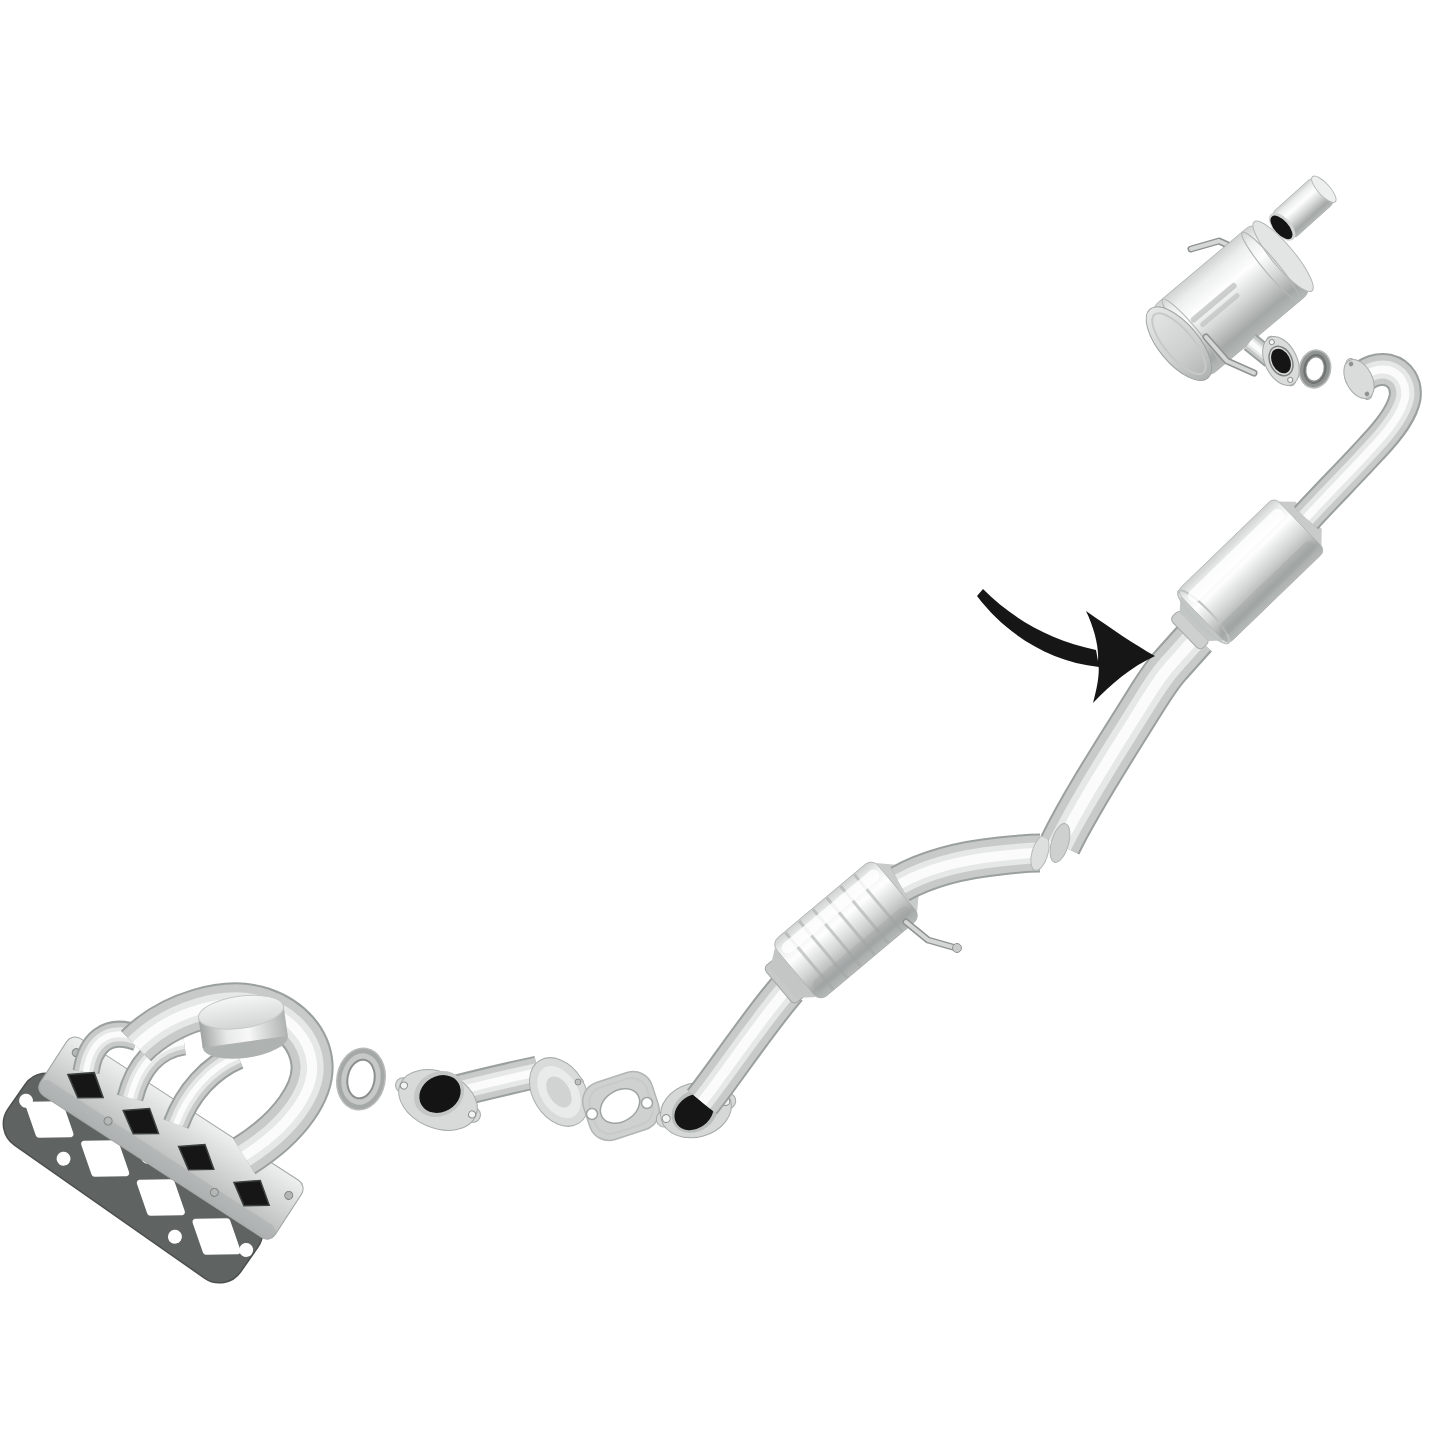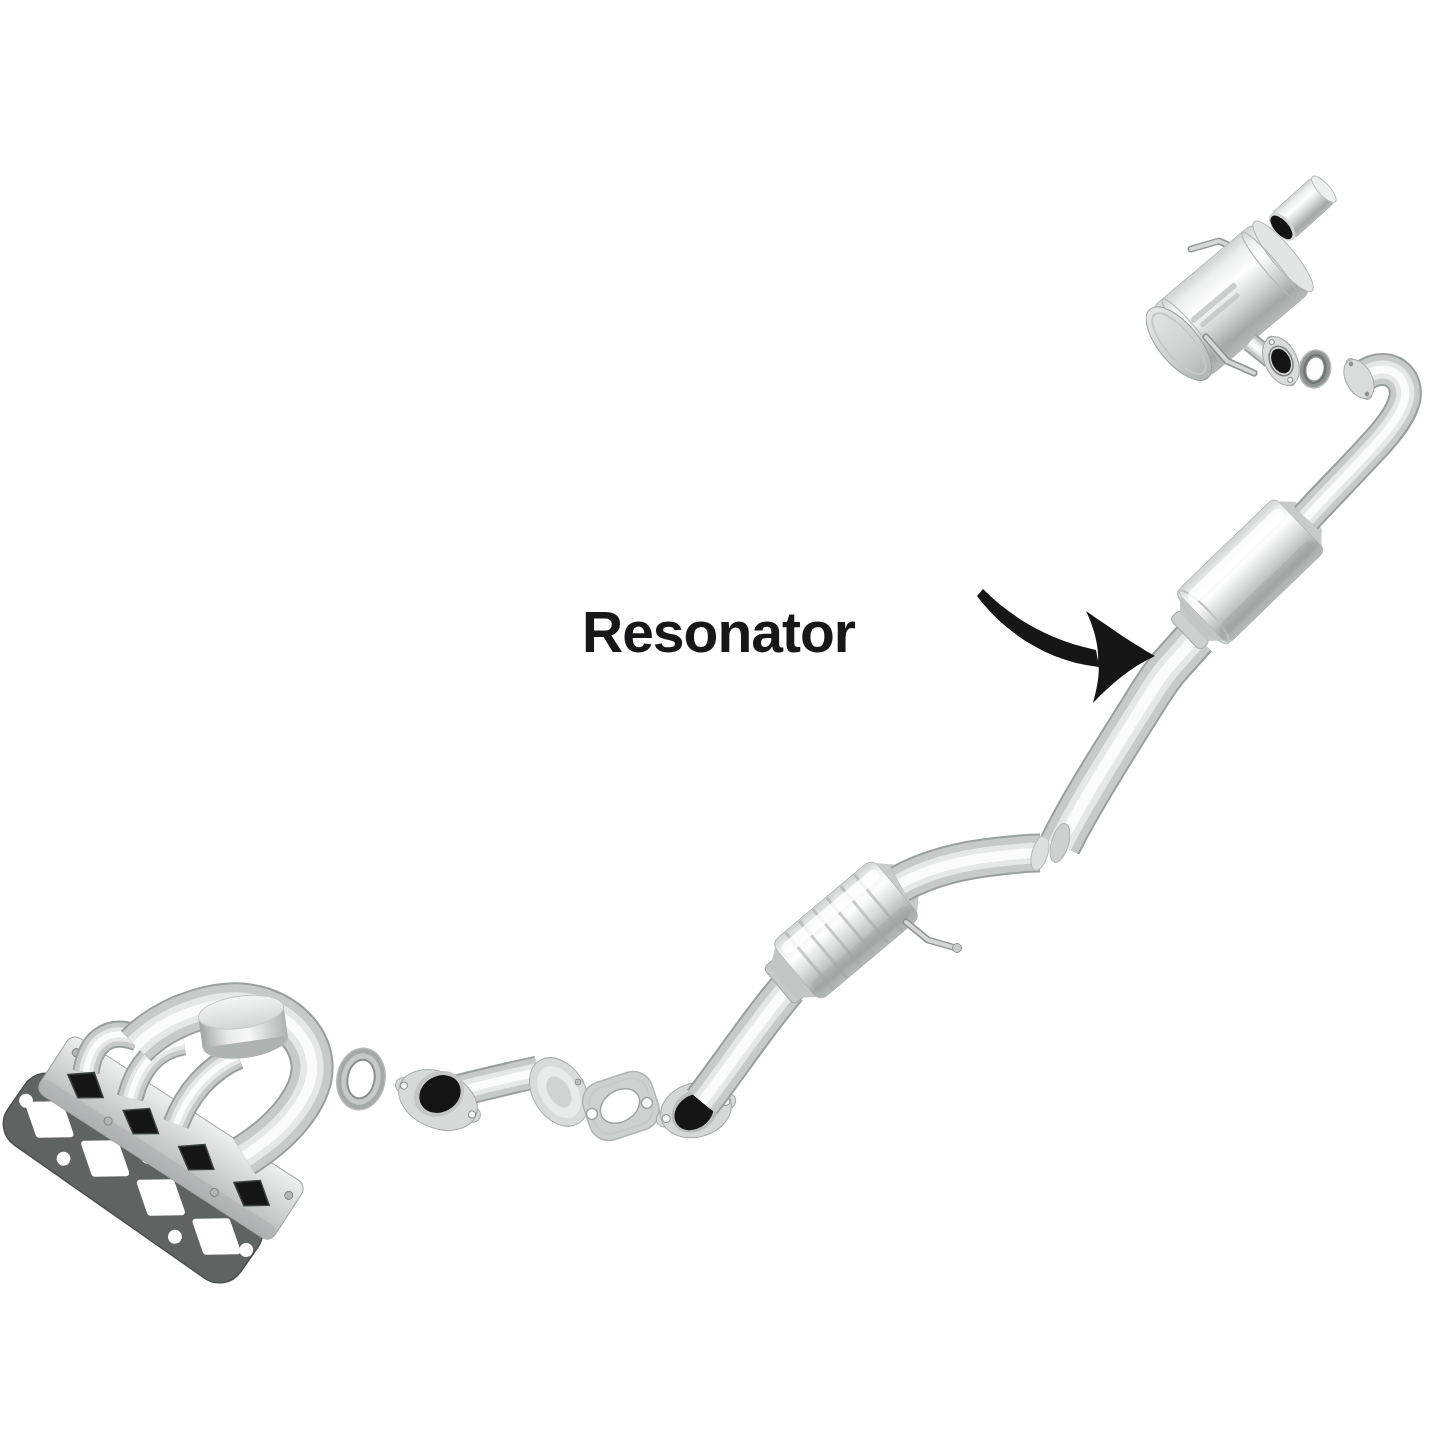--- a/index.html
+++ b/index.html
@@ -292,14 +292,13 @@
     <rect x="-28" y="-17" width="56" height="34" rx="6" fill="url(#gMetal)" stroke="#a8acab" stroke-width="0.75"></rect>
     <ellipse cx="28" cy="0" rx="6" ry="17" fill="#edefee" stroke="#b5b9b8"></ellipse>
     <ellipse cx="-28" cy="0" rx="9" ry="17" fill="#d2d5d4"></ellipse>
     <ellipse cx="-29" cy="0" rx="7" ry="14.5" fill="#131313"></ellipse>
   </g>
 
   <path fill="#161616" d="M983,589 C1014,620 1050,640 1096,650 C1097,655 1098,661 1099,667 C1048,661 1006,634 977,596 Z
        M1086,611 C1112,629 1135,645 1155,656 C1131,667 1111,684 1093,703 C1098,685 1100,671 1098,661 C1099,646 1094,628 1086,611 Z"></path>
 </svg>
 
-<div id="annotation-label">Resonator</div>
 </div>
 
 </body></html>

